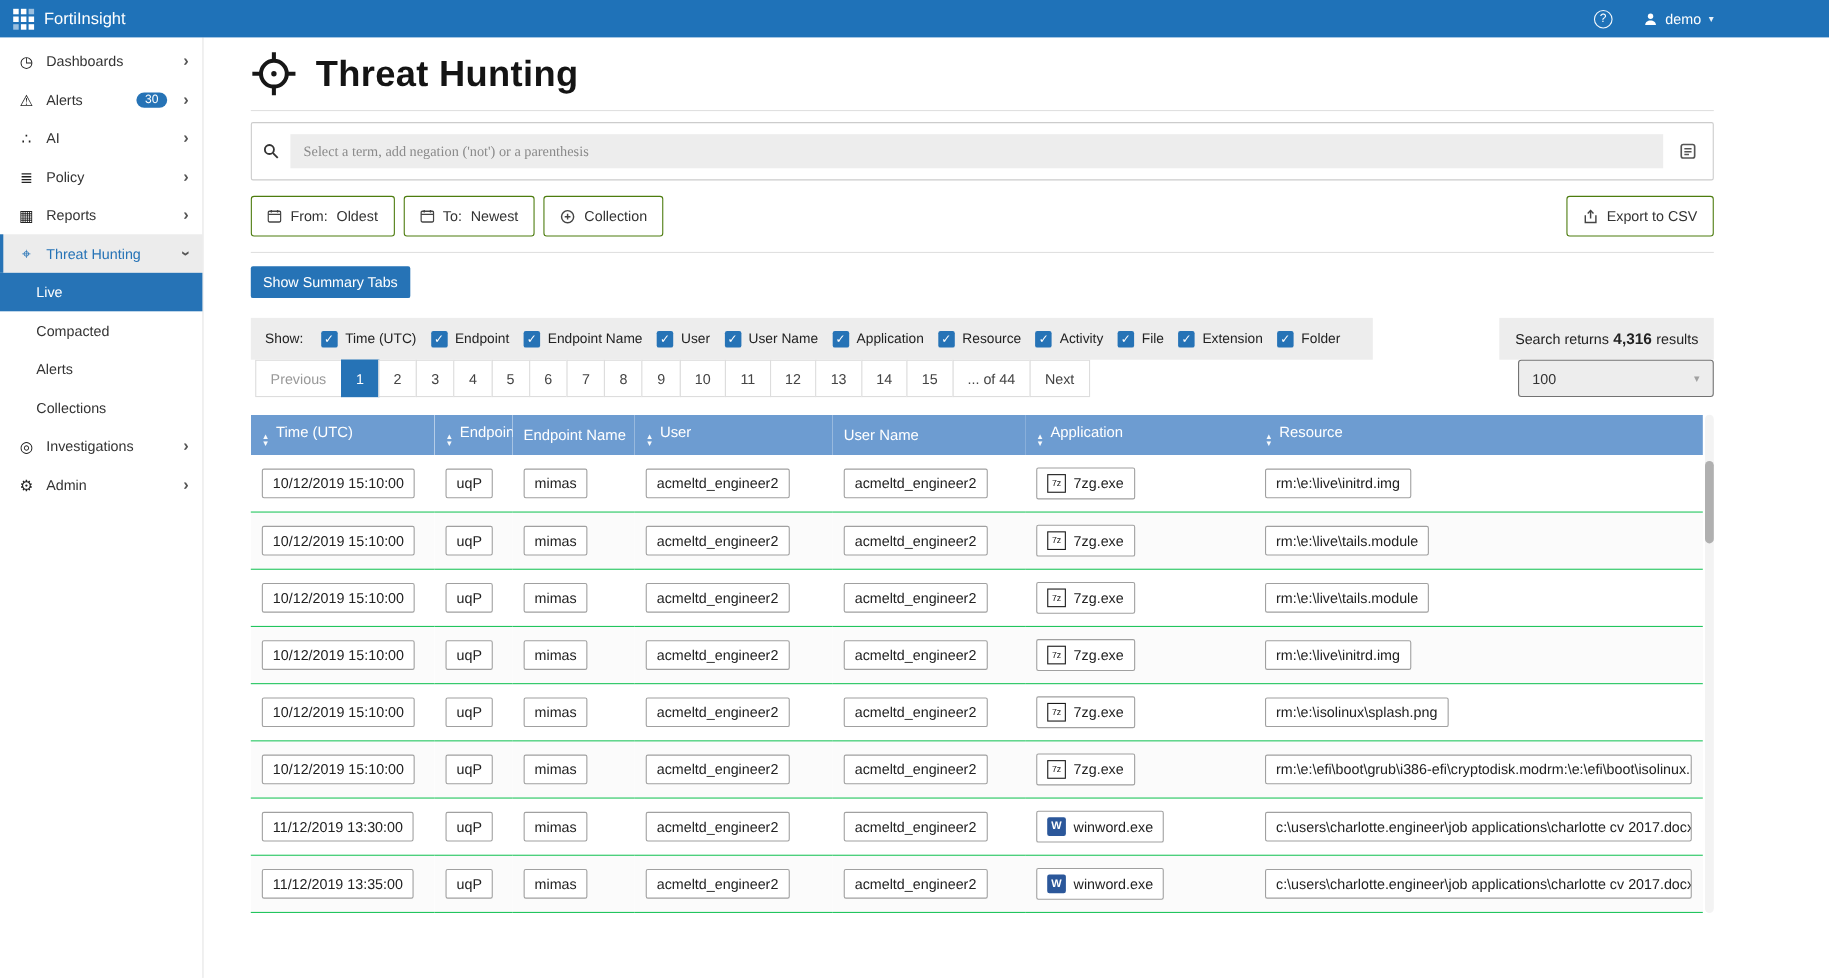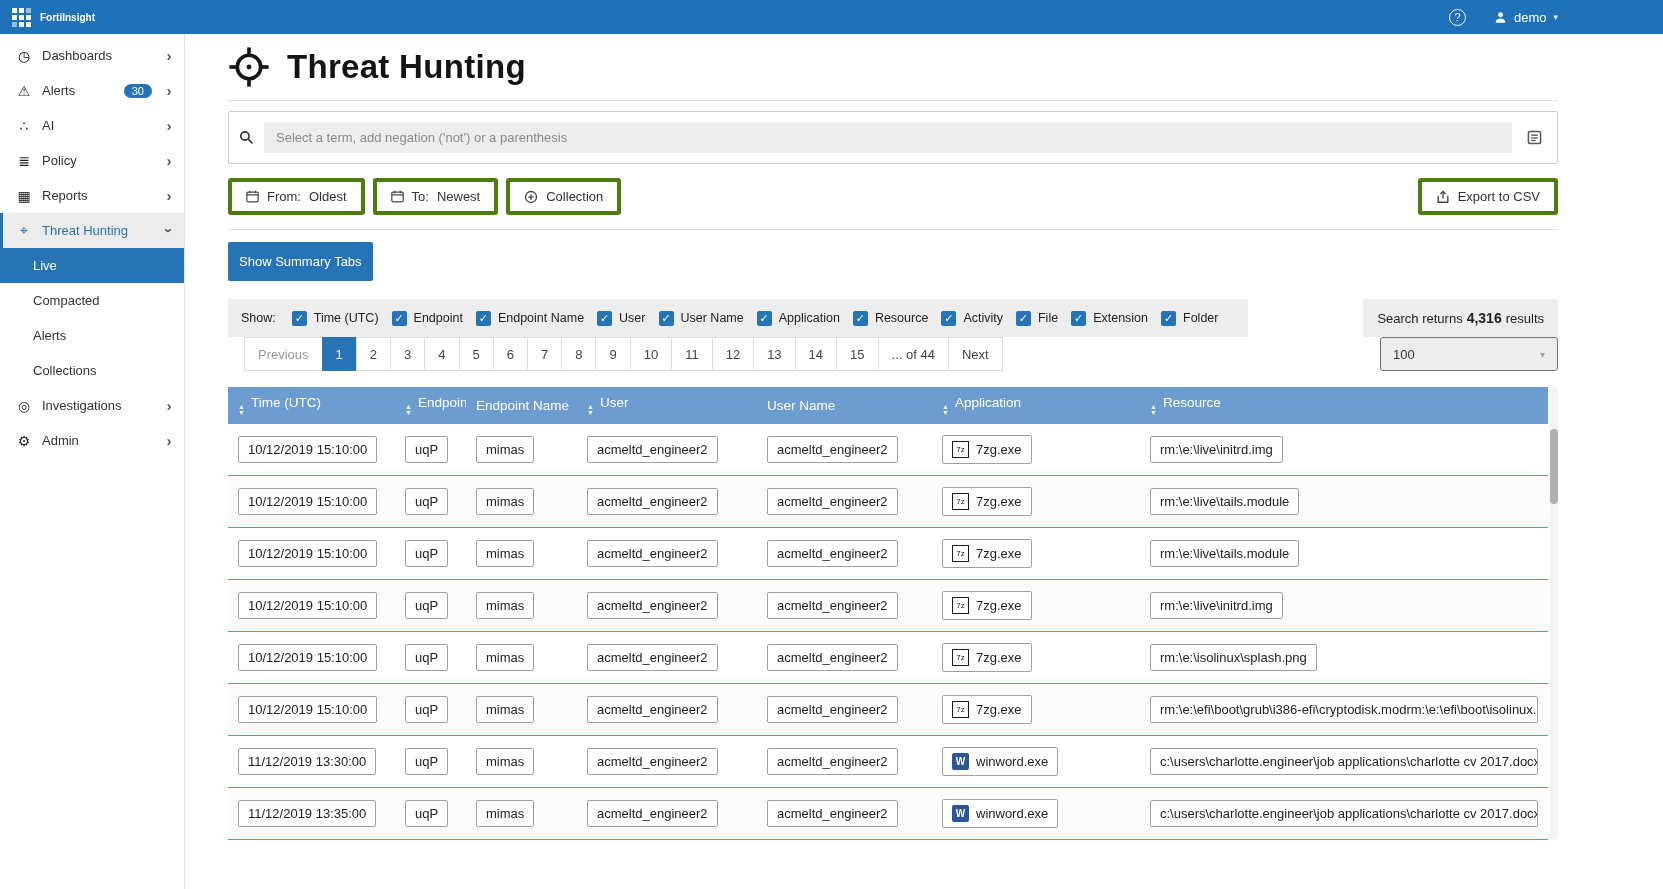--- a/index.html
+++ b/index.html
@@ -2,21 +2,21 @@
 <html><head>
 <meta charset="utf-8">
 <style>
   *{box-sizing:border-box;margin:0;padding:0}
   body{width:1663px;height:889px;overflow:hidden;position:relative;background:#fff;
        font-family:"Liberation Sans",sans-serif;color:#222;font-size:13px}
 
   
   .topbar{position:absolute;top:0;left:0;right:0;height:34px;background:#1f72b8;color:#fff;
           display:flex;align-items:center;justify-content:space-between;padding:0 105px 0 12px;z-index:5}
-  .brand{display:flex;align-items:center;gap:9px;font-size:10px;font-weight:bold;cursor:pointer}
+  .brand{display:flex;align-items:center;gap:9px;font-size:15px;font-weight:normal;cursor:pointer}
   .logo{display:grid;grid-template-columns:repeat(3,5px);grid-gap:2px}
   .logo i{width:5px;height:5px;background:#fff;display:block}
   .logo i.dim{opacity:.55}
   .topbar-right{display:flex;align-items:center;gap:28px;font-size:13px}
   .help{width:17px;height:17px;border:1px solid rgba(255,255,255,.95);border-radius:50%;
         display:flex;align-items:center;justify-content:center;font-size:11px;cursor:pointer}
   .user{display:flex;align-items:center;gap:7px;cursor:pointer}
   .caret{font-size:9px;opacity:.9}
 
   
@@ -35,47 +35,47 @@
 
   
   .main{position:absolute;left:185px;top:34px;right:0;bottom:0;padding:10px 105px 0 43px;overflow:hidden}
 
   .title-row{display:flex;align-items:center;gap:17px;padding:2px 0 12px;border-bottom:1px solid #e0e0e0;margin-bottom:10px}
   h1{font-size:33px;font-weight:bold;color:#141414;letter-spacing:.3px}
 
   .search-wrap{display:flex;align-items:center;border:1px solid #ccc;border-radius:2px;
                padding:10px;gap:10px;margin-bottom:14px}
   .search-input{flex:1;background:#ededed;border:none;height:31px;padding:0 12px;font-size:13px;
-                color:#333;font-family:Liberation Sans, sans-serif;outline:none}
+                color:#333;font-family:Liberation Serif, serif;outline:none}
   .search-input::placeholder{color:#8a8a8a}
   .save-icon{margin:0 5px;cursor:pointer;display:flex}
 
   .filter-row{display:flex;gap:8px;padding-bottom:14px;border-bottom:1px solid #e0e0e0;align-items:center}
-  .btn{display:inline-flex;align-items:center;gap:8px;border:4px solid #4d7c0f;background:#fff;border-radius:3px;
+  .btn{display:inline-flex;align-items:center;gap:8px;border:1px solid #4d7c0f;background:#fff;border-radius:3px;
        height:37px;padding:0 14px;font-size:13px;color:#333;font-family:inherit;cursor:pointer}
   .spacer{flex:1}
 
-  .btn-primary{background:#2673b6;color:#fff;border:none;border-radius:2px;height:39px;padding:0 11px;
+  .btn-primary{background:#2673b6;color:#fff;border:none;border-radius:2px;height:29px;padding:0 11px;
                font-size:13px;font-family:inherit;cursor:pointer;margin:12px 0 18px;display:inline-flex;align-items:center}
 
   .show-row{display:flex;justify-content:space-between;}
   .show-strip{width:1020px;background:#ededed;height:38px;display:flex;align-items:center;gap:13px;
               padding:0 13px;font-size:12.5px}
   .show-label{margin-right:3px}
   .chk{display:inline-flex;align-items:center;gap:7px;cursor:pointer}
   .chkbox{width:15px;height:15px;background:#2673b6;border-radius:2px;color:#fff;font-size:11px;
           display:flex;align-items:center;justify-content:center;flex:none}
   .results-box{background:#ededed;height:38px;display:flex;align-items:center;padding:0 14px;font-size:13px;gap:4px}
   .results-box b{font-size:14px}
 
   .pager-row{display:flex;justify-content:space-between;align-items:center;margin-bottom:16px}
   .pager{display:flex}
   .pg{border:1px solid #ddd;height:34px;display:flex;align-items:center;padding:0 13px;font-size:13px;
       color:#444;margin-left:-1px;cursor:pointer;background:#fff}
-  .pg:first-child{margin-left:16px}
+  .pg:first-child{margin-left:4px}
   .pg.prev{color:#999}
   .pg.active{background:#2673b6;border-color:#2673b6;color:#fff}
   .pg.ell{cursor:default}
   .page-size{width:178px;height:34px;background:#ededed;border:1px solid #737373;border-radius:3px;
              display:flex;align-items:center;justify-content:space-between;padding:0 12px;color:#333;cursor:pointer}
   .page-size .caret{color:#999;font-size:10px}
 
   .table-wrap{position:relative;margin-right:10px}
   table{width:100%;border-collapse:collapse;table-layout:fixed}
   thead th{background:#6d9cd1;color:#fff;font-weight:normal;font-size:13.5px;text-align:left;

